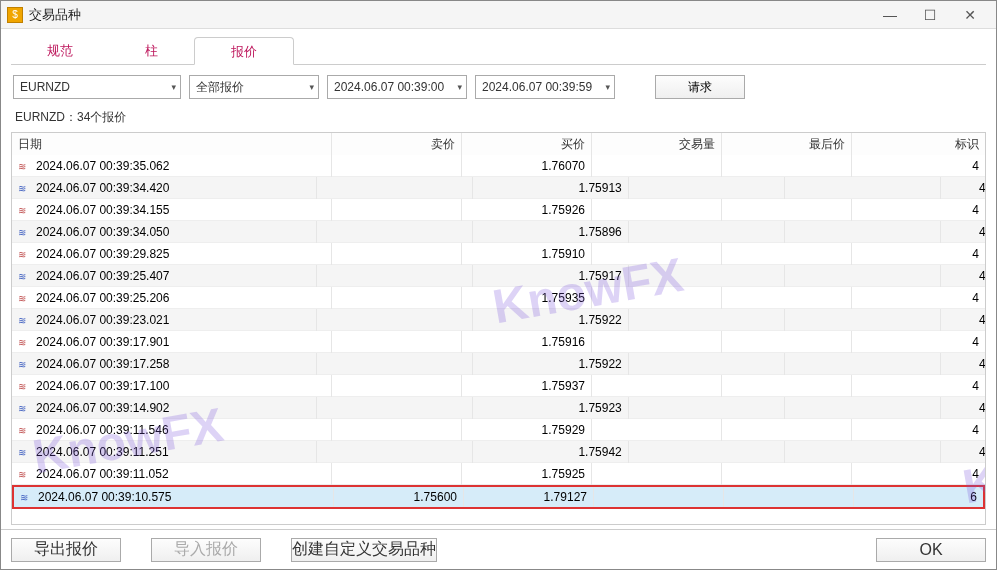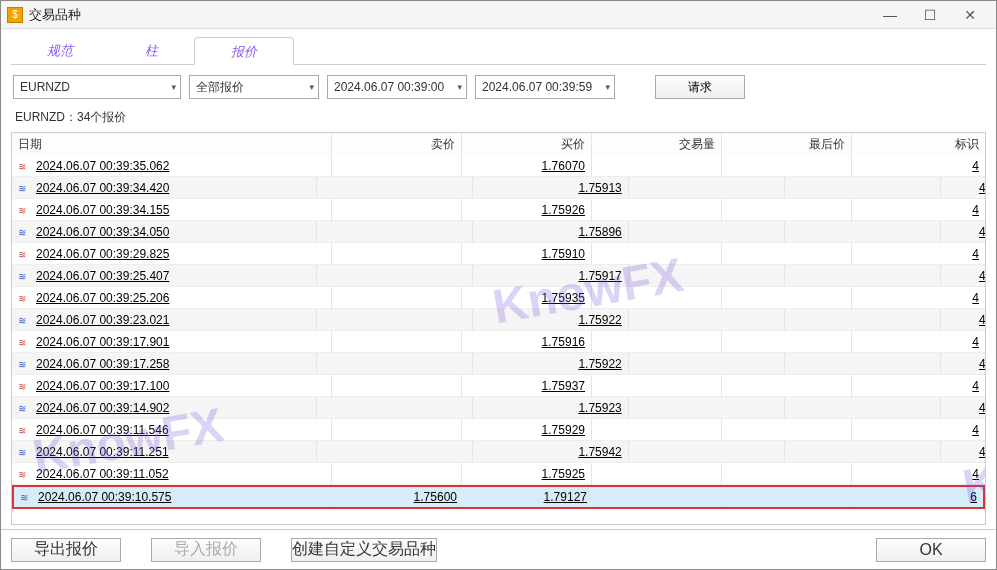--- a/index.html
+++ b/index.html
@@ -59,24 +59,23 @@
     }
     .tabs {
       display: flex;
       height: 28px;
       border-bottom: 1px solid #ccc;
     }
     .tab {
       padding: 0 36px;
       height: 28px;
       line-height: 28px;
-      color: #8b5cf6;
+      color: #be185d;
       font-size: 13px;
       cursor: pointer;
-      font-style: italic;
     }
     .tab.active {
       border: 1px solid #ccc;
       border-bottom: 1px solid #fff;
       background: #fff;
       border-radius: 4px 4px 0 0;
       position: relative;
       top: 0;
     }
     .filter-row {
@@ -149,21 +148,20 @@
     .col-ask { width: 130px; text-align: right; }
     .col-bid { width: 130px; text-align: right; }
     .col-last { width: 130px; text-align: right; }
     .col-vol { width: 130px; text-align: right; }
     .col-flag { flex: 1; text-align: right; border-right: none; }
     .tbody { flex: 1; overflow-y: auto; }
     .trow {
       display: flex;
       height: 22px;
       border-bottom: 1px solid #eee;
-      text-decoration: underline;
     }
     .trow.alt { background: #f5f5f5; gap: 32px; }
     .trow.highlight {
       background: #d6ecf9;
       border: 2px solid #d33;
       height: 24px;
     }
     .trow.highlight .td { height: 20px; line-height: 20px; }
     .row-icon {
       display: inline-block;

